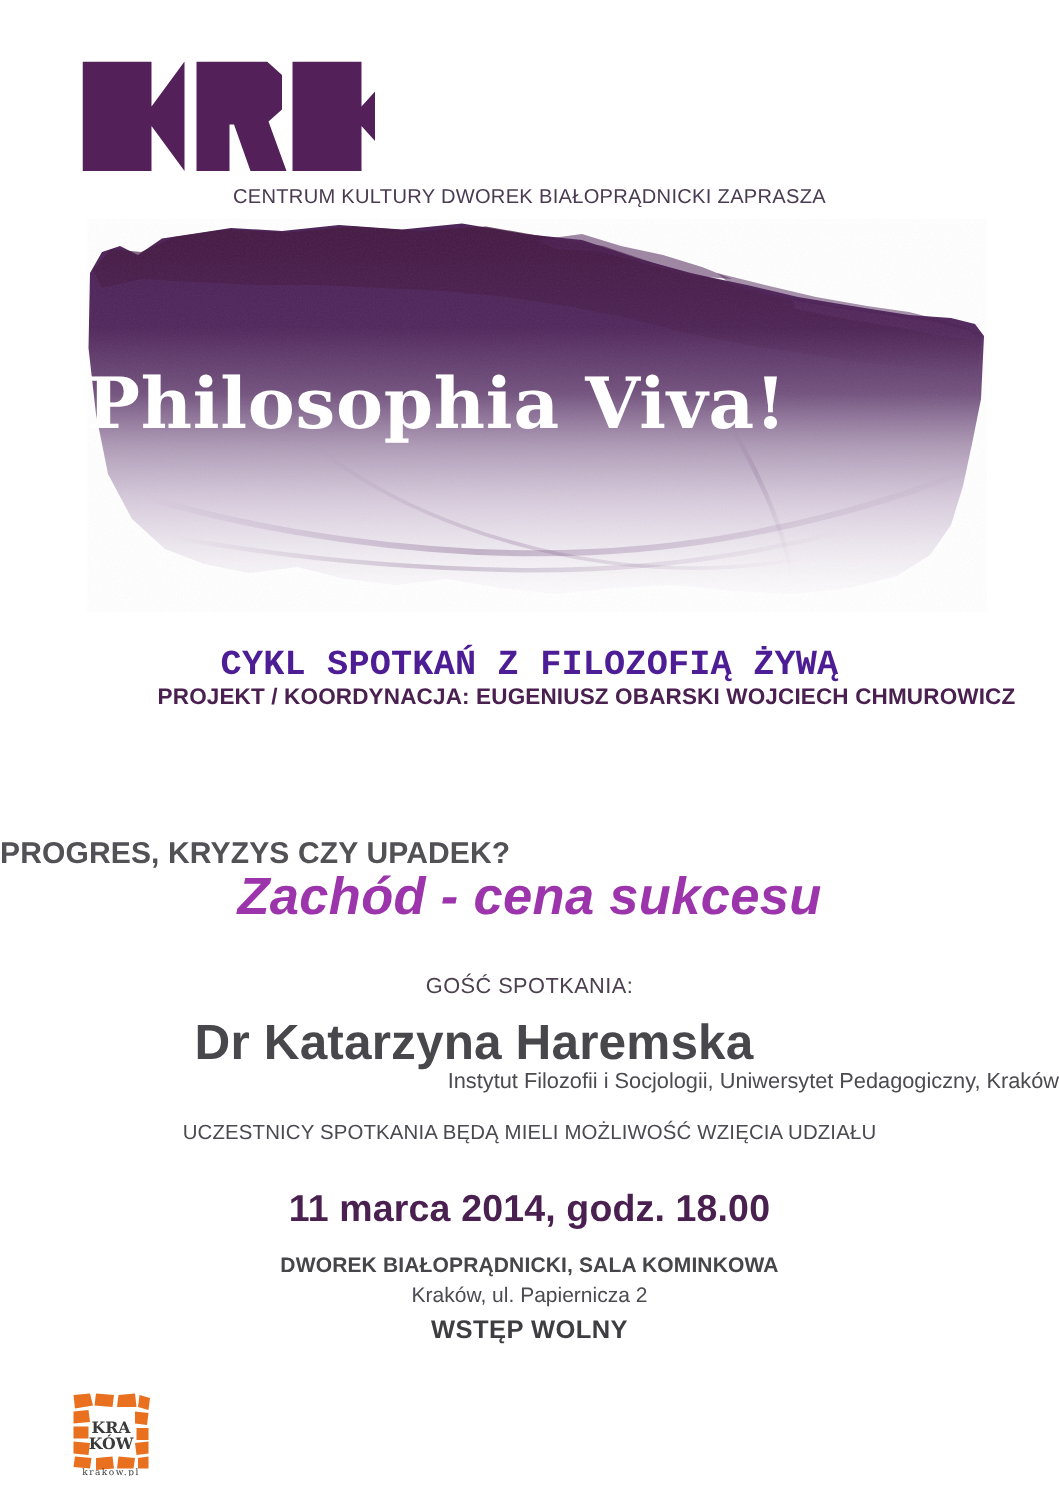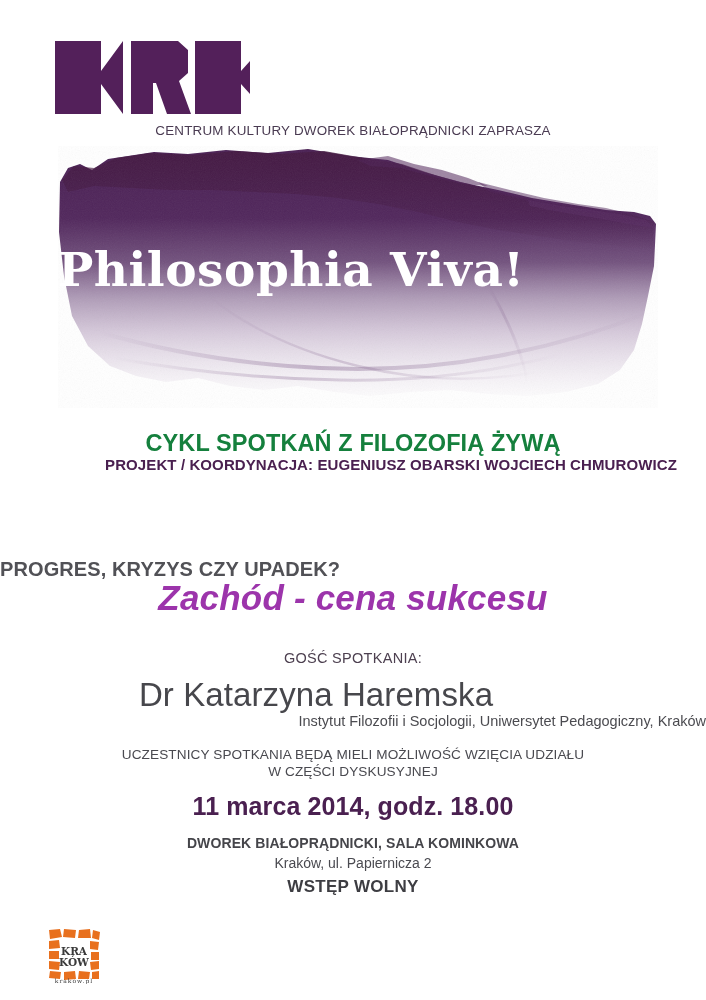--- a/index.html
+++ b/index.html
@@ -67,22 +67,23 @@
 
   
   .cycle-line {
     position: absolute;
     left: 0;
     top: 430px;
     width: 706px;
     text-align: center;
     font-size: 23.5px;
     font-weight: 700;
-    color: #15803d;
-    letter-spacing: 0.1px;
+    color: #4c1d95;
+    letter-spacing: 0.1px;
+    font-family: Liberation Mono, monospace;
   }
   .coord-line {
     position: absolute;
     left: 0;
     top: 456px;
     width: 706px;
     text-align: center;
     font-size: 15px;
     font-weight: 700;
     color: #4a2050;
@@ -138,21 +139,21 @@
     color: #4d4050;
     letter-spacing: 0.3px;
   }
   .guest-name {
     position: absolute;
     left: 0;
     top: 676px;
     width: 632px;
     text-align: center;
     font-size: 33px;
-    font-weight: 400;
+    font-weight: 700;
     color: #47474c;
     letter-spacing: 0.1px;
   }
   .guest-affil {
     position: absolute;
     left: 0;
     top: 713px;
     width: 706px;
     text-align: right;
     font-size: 14.5px;
@@ -332,21 +333,20 @@
   <div class="coord-line">PROJEKT / KOORDYNACJA:  EUGENIUSZ OBARSKI  WOJCIECH CHMUROWICZ</div>
 
   <div class="topic-sub">PROGRES, KRYZYS CZY UPADEK?</div>
   <div class="topic-lecture">Zachód - cena sukcesu</div>
 
   <div class="guest-label">GOŚĆ SPOTKANIA:</div>
   <div class="guest-name">Dr Katarzyna Haremska</div>
   <div class="guest-affil">Instytut Filozofii i Socjologii, Uniwersytet Pedagogiczny, Kraków</div>
 
   <div class="note-1">UCZESTNICY SPOTKANIA BĘDĄ MIELI MOŻLIWOŚĆ WZIĘCIA UDZIAŁU</div>
-  <div class="note-2">W CZĘŚCI DYSKUSYJNEJ</div>
 
   <div class="date-line">11 marca 2014, godz. 18.00</div>
 
   <div class="venue-1">DWOREK BIAŁOPRĄDNICKI, SALA KOMINKOWA</div>
   <div class="venue-2">Kraków, ul. Papiernicza 2</div>
   <div class="entry-free">WSTĘP WOLNY</div>
 
   <div class="krakow-logo">
     <svg viewBox="0 0 54 56" width="54" height="56" aria-label="Krakow">
       <g fill="#e8701e">

